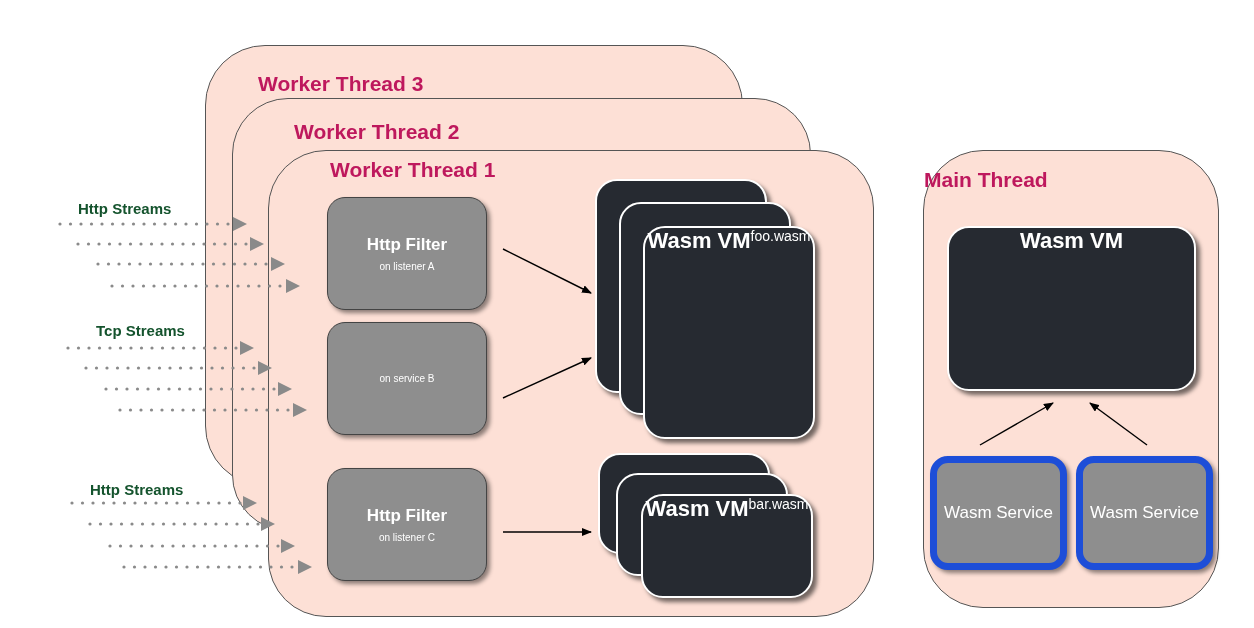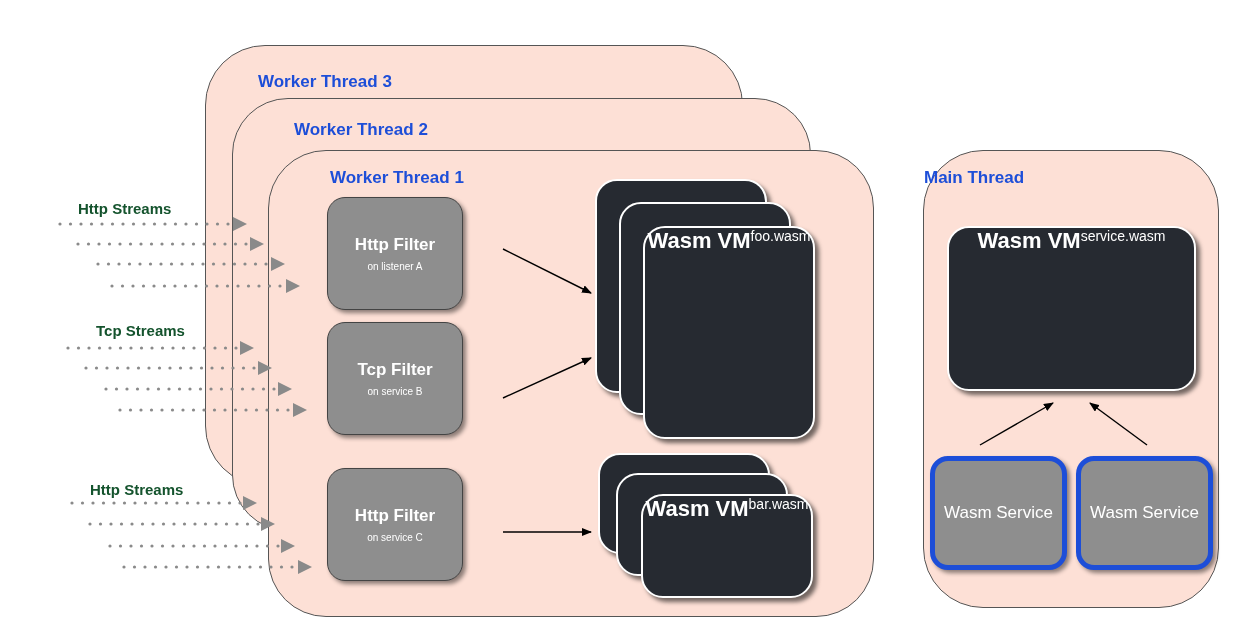--- a/index.html
+++ b/index.html
@@ -1,87 +1,85 @@
 <!DOCTYPE html>
 <html><head>
 <meta charset="utf-8">
 <style>
   html, body { margin:0; padding:0; background:#ffffff; }
   body { width:1254px; height:628px; position:relative; overflow:hidden;
          font-family:"Liberation Sans", sans-serif; }
   .thread { position:absolute; background:#fde0d6; border:1px solid #555; box-sizing:border-box;
             border-radius:56px; }
-  .thread-title { position:absolute; font-weight:bold; font-size:17px; color:#1d4ed8; white-space:nowrap; }
-  .filter { position:absolute; width:136px; height:113px; background:#8e8e8e; border:1px solid #444;
+  .thread-title { position:absolute; font-weight:bold; font-size:21px; color:#be185d; white-space:nowrap; }
+  .filter { position:absolute; width:160px; height:113px; background:#8e8e8e; border:1px solid #444;
             box-sizing:border-box; border-radius:18px; box-shadow:3px 3px 4px rgba(0,0,0,0.45);
             color:#fff; text-align:center; display:flex; flex-direction:column; justify-content:center; }
   .filter .t { font-weight:bold; font-size:17px; margin-bottom:6px; }
   .filter .s { font-size:10px; }
   .vm { position:absolute; background:#262a31; border:2px solid #fff; box-sizing:border-box;
         border-radius:22px; box-shadow:4px 4px 4px rgba(0,0,0,0.55); color:#fff; text-align:center;
         display:flex; flex-direction:row; justify-content:center; }
   .vm .t { font-weight:bold; font-size:22px; margin-bottom:8px; }
   .vm .s { font-size:14px; }
-  .svc { position:absolute; background:#8e8e8e; border:5px solid #1d4ed8; box-sizing:border-box;
+  .svc { position:absolute; background:#8e8e8e; border:7px solid #1d4ed8; box-sizing:border-box;
          border-radius:18px; box-shadow:3px 3px 4px rgba(0,0,0,0.45); color:#fff; font-size:17px;
          display:flex; align-items:center; justify-content:center; }
   .stream-label { position:absolute; font-weight:bold; font-size:15px; color:#14532d; white-space:nowrap; }
   svg.overlay { position:absolute; left:0; top:0; width:1254px; height:628px; pointer-events:none; }
 </style>
 </head>
 <body>
 
 <div class="thread" style="left:205px;top:45px;width:538px;height:441px;border-radius:60px;">
   <div class="thread-title" style="left:52px;top:26px;">Worker Thread 3</div>
 </div>
 <div class="thread" style="left:232px;top:98px;width:579px;height:433px;border-radius:56px;">
   <div class="thread-title" style="left:61px;top:21px;">Worker Thread 2</div>
 </div>
 <div class="thread" style="left:268px;top:150px;width:606px;height:467px;border-radius:58px;">
-  <div class="thread-title" style="left:61px;top:17px;">Worker Thread 1</div>
+  <div class="thread-title" style="left:61px;top:7px;">Worker Thread 1</div>
 </div>
 
 <div class="thread" style="left:923px;top:150px;width:296px;height:458px;border-radius:60px;">
   <div class="thread-title" style="left:0;right:0;top:17px;text-align:left;">Main Thread</div>
 </div>
 
 <div class="stream-label" style="left:78px;top:200px;">Http Streams</div>
 <div class="stream-label" style="left:96px;top:322px;">Tcp Streams</div>
 <div class="stream-label" style="left:90px;top:481px;">Http Streams</div>
 
 <div class="filter" style="left:327px;top:197px;">
   <div class="t">Http Filter</div>
   <div class="s">on listener A</div>
 </div>
 <div class="filter" style="left:327px;top:322px;">
-  <div class="t">Tcp Filter</div>
   <div class="s">on service B</div>
 </div>
 <div class="filter" style="left:327px;top:468px;">
   <div class="t">Http Filter</div>
-  <div class="s">on service C</div>
+  <div class="s">on listener C</div>
 </div>
 
 <div class="vm" style="left:595px;top:179px;width:172px;height:214px;"></div>
 <div class="vm" style="left:619px;top:202px;width:172px;height:213px;"></div>
 <div class="vm" style="left:643px;top:226px;width:172px;height:213px;">
   <div class="t">Wasm VM</div>
   <div class="s">foo.wasm</div>
 </div>
 
 <div class="vm" style="left:598px;top:453px;width:172px;height:101px;"></div>
 <div class="vm" style="left:616px;top:473px;width:172px;height:103px;"></div>
 <div class="vm" style="left:641px;top:494px;width:172px;height:104px;">
   <div class="t" style="margin-bottom:10px;">Wasm VM</div>
   <div class="s">bar.wasm</div>
 </div>
 
 <div class="vm" style="left:947px;top:226px;width:249px;height:165px;padding-bottom:22px;">
   <div class="t">Wasm VM</div>
-  <div class="s">service.wasm</div>
 </div>
 
 <div class="svc" style="left:930px;top:456px;width:137px;height:114px;">Wasm Service</div>
 <div class="svc" style="left:1076px;top:456px;width:137px;height:114px;">Wasm Service</div>
 
 <svg class="overlay" viewBox="0 0 1254 628">
   <defs>
     <marker id="ah-black" markerWidth="10" markerHeight="8" refX="9" refY="4" orient="auto" markerUnits="userSpaceOnUse">
       <path d="M0,0 L10,4 L0,8 Z" fill="#000"></path>
     </marker>

